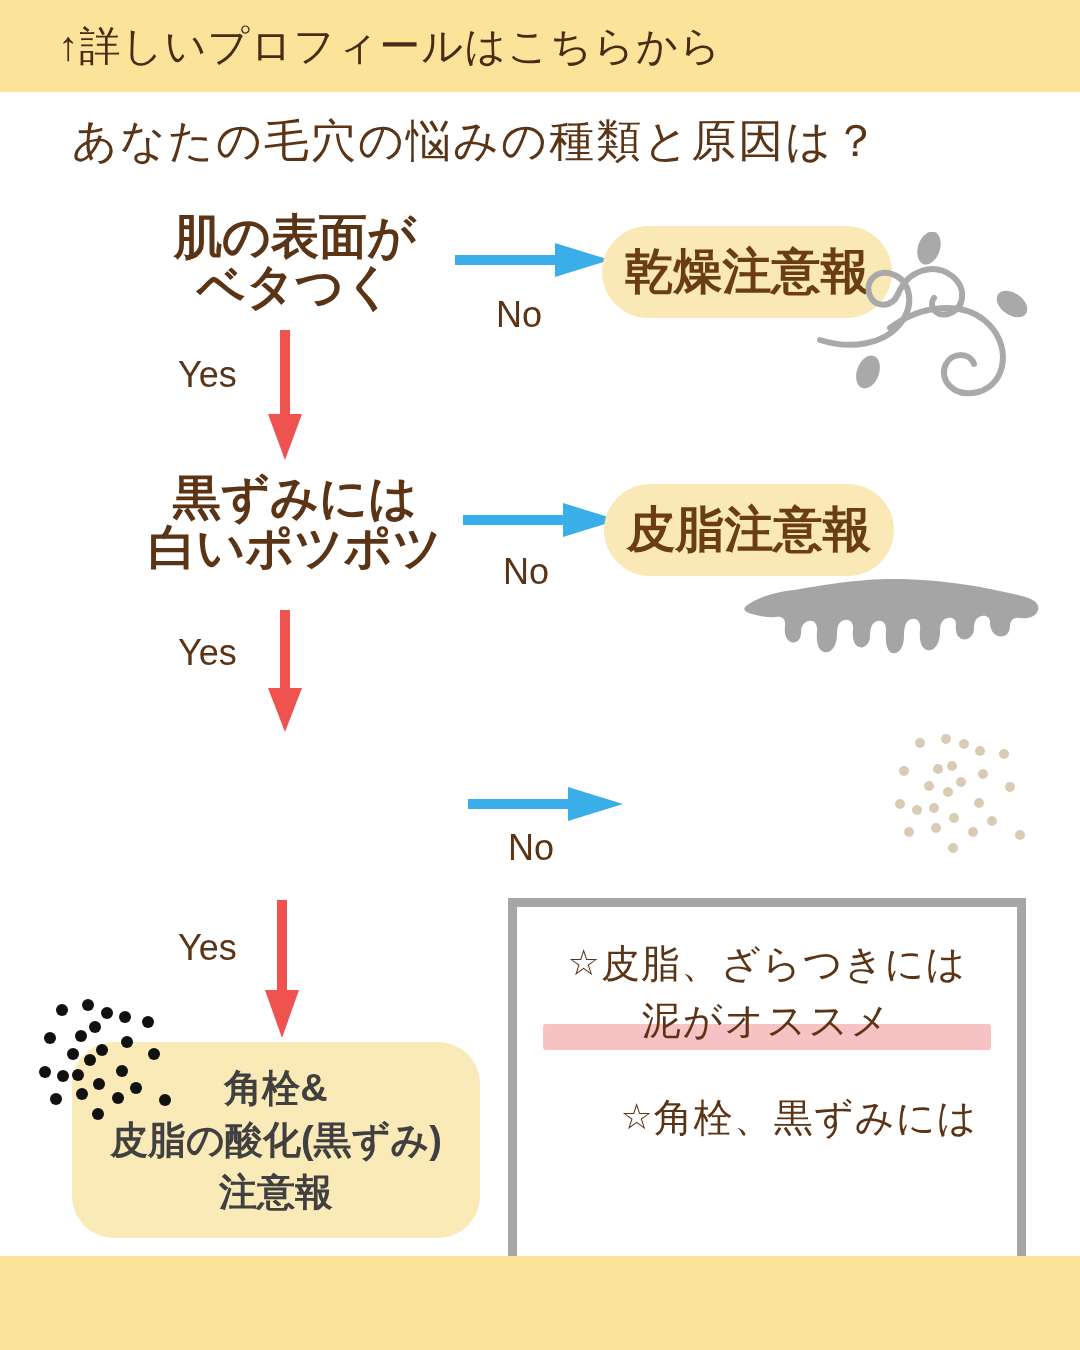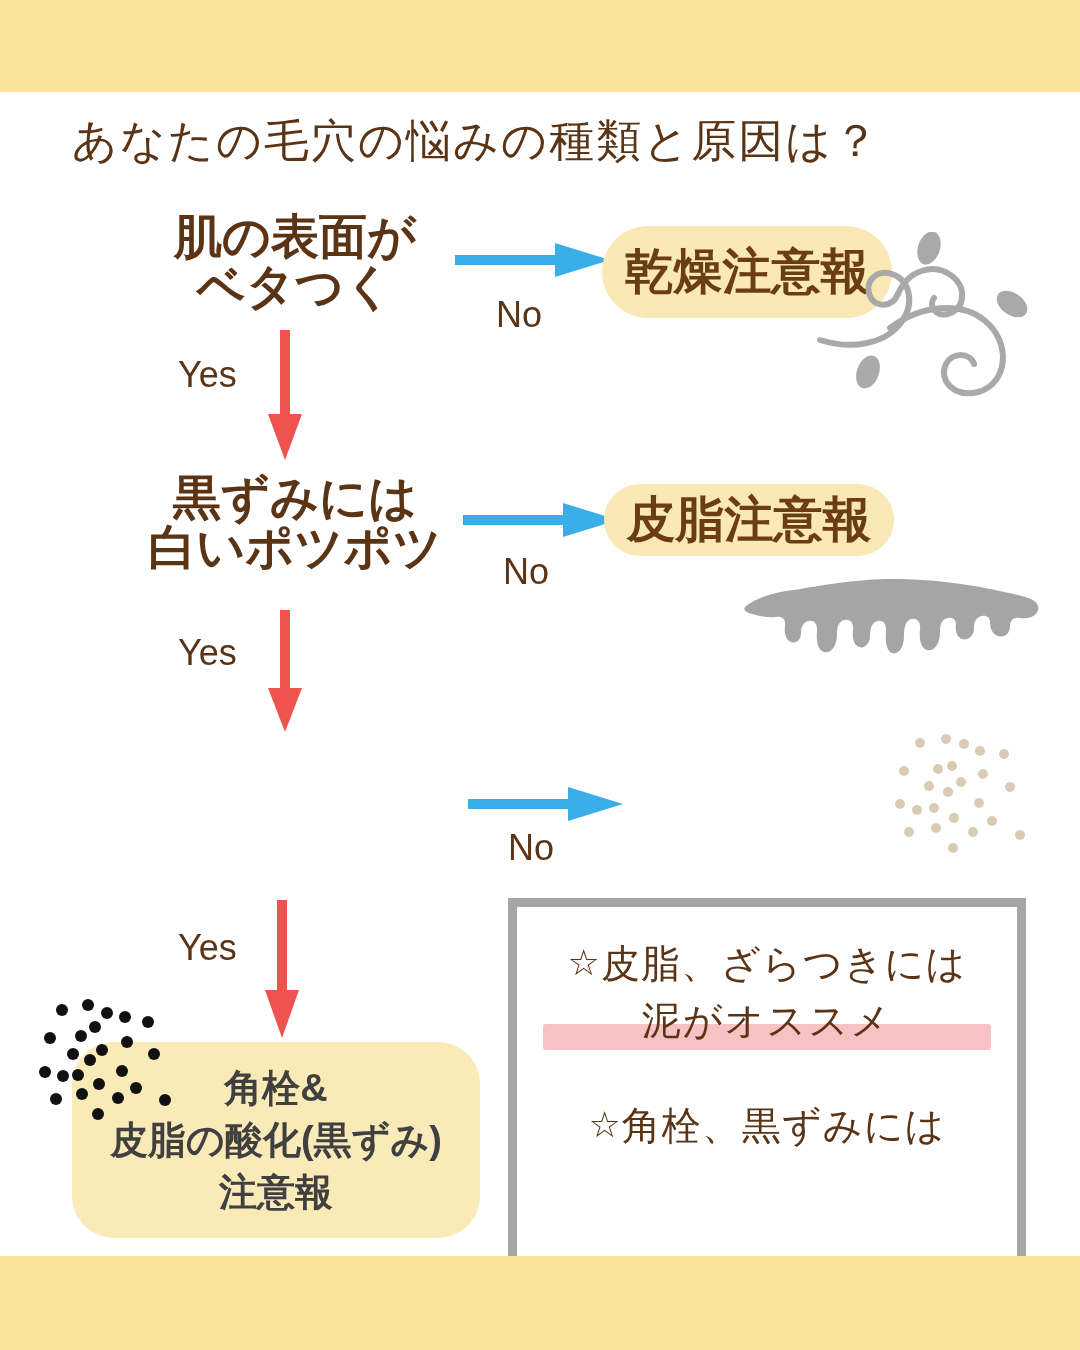--- a/index.html
+++ b/index.html
@@ -81,42 +81,42 @@
     position:absolute;
     background:#fae9b6;
     border-radius:60px;
     color:#6b3d16;
     font-weight:bold;
     font-size:49px;
     display:flex;align-items:center;justify-content:center;
     white-space:nowrap;
   }
   #pill1{left:602px;top:226px;width:290px;height:92px;}
-  #pill2{left:604px;top:484px;width:290px;height:72px;}
+  #pill2{left:604px;top:484px;width:290px;height:92px;}
   #pill3{left:611px;top:782px;width:290px;height:92px;}
 
   
   #final-result{
     position:absolute;left:72px;top:1042px;width:408px;height:196px;
     background:#faeab8;border-radius:42px;
     display:flex;flex-direction:column;align-items:center;justify-content:center;
     color:#404040;font-weight:bold;font-size:38px;line-height:52px;
     text-align:center;white-space:nowrap;
   }
 
   
   #reco-box{
     position:absolute;left:508px;top:898px;width:518px;height:428px;
     border:9px solid #a6a6a6;
     background:#ffffff;
     box-sizing:border-box;
   }
   .reco{position:absolute;left:0;width:100%;text-align:center;}
   #reco1{top:28px;}
-  #reco2{top:190px;}
+  #reco2{top:182px;padding-left:32px;}
   .reco-l1{
     font-size:39px;line-height:56px;color:#5b3416;
     white-space:nowrap;letter-spacing:1px;
     position:relative;z-index:2;
   }
   .reco-l2-wrap{position:relative;display:block;height:62px;}
   .reco-hl{
     position:absolute;left:26px;right:26px;top:32px;height:26px;
     background:#f6b7b9;opacity:.85;border-radius:3px;z-index:1;
   }
@@ -132,20 +132,21 @@
   #drip{position:absolute;left:742px;top:572px;width:300px;height:105px;}
   #dots-beige{position:absolute;left:882px;top:722px;width:190px;height:150px;}
   #dots-black{position:absolute;left:32px;top:982px;width:210px;height:160px;}
 </style>
 </head>
 <body>
 
 <div id="canvas">
 
   <div class="band" id="top-band"></div>
+  <div id="profile-link">↑詳しいプロフィールはこちらから</div>
 
   <div id="page-title">あなたの毛穴の悩みの種類と原因は？</div>
 
   <div class="question" id="q1">
     <div>肌の表面が</div>
     <div>ベタつく</div>
   </div>
   <div class="flowlabel" id="no1">No</div>
   <div class="flowlabel" id="yes1">Yes</div>
 

